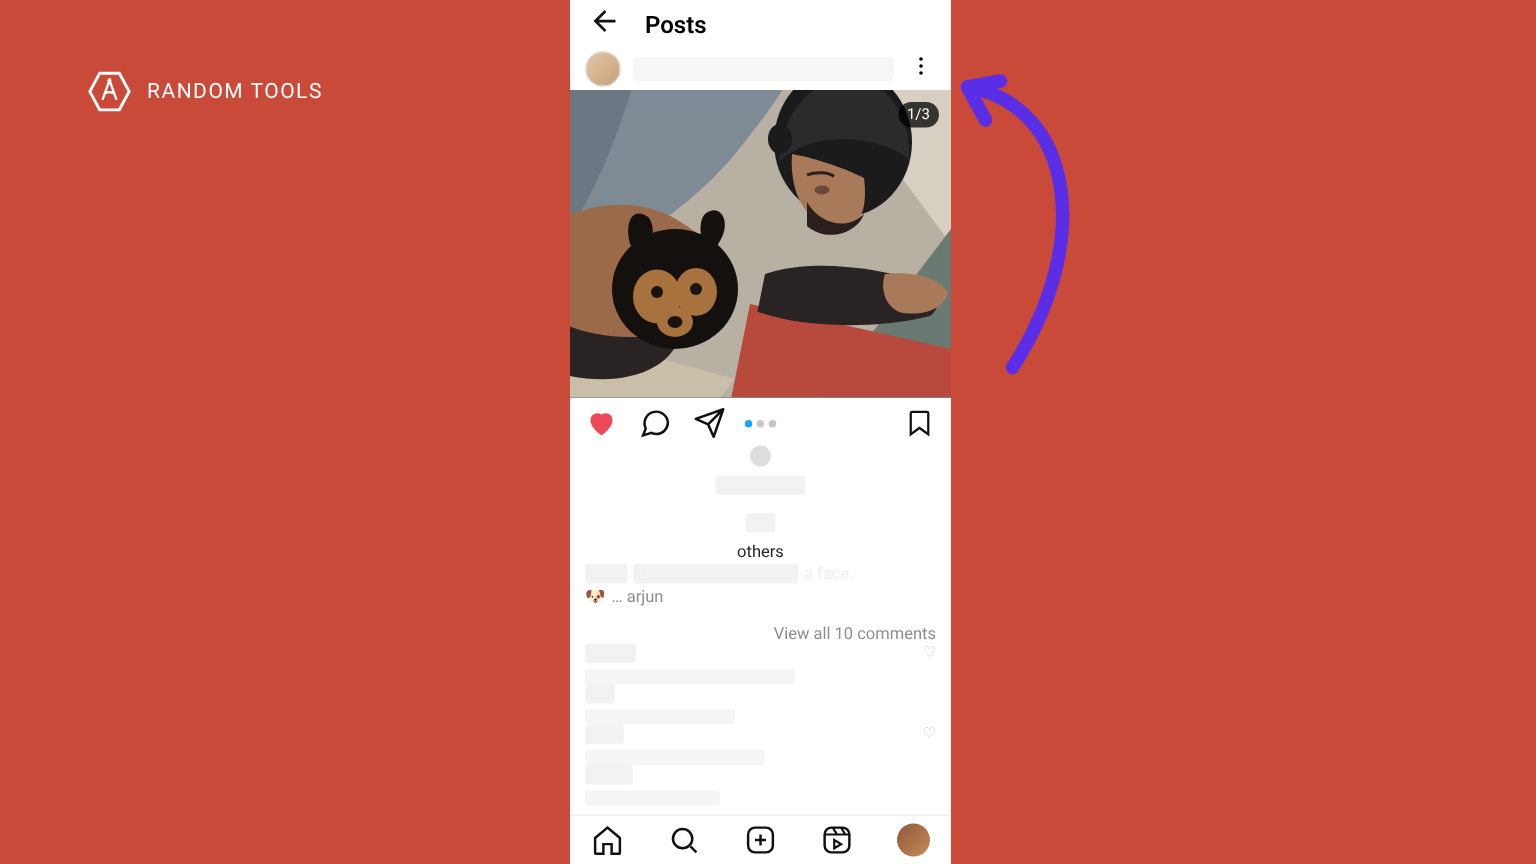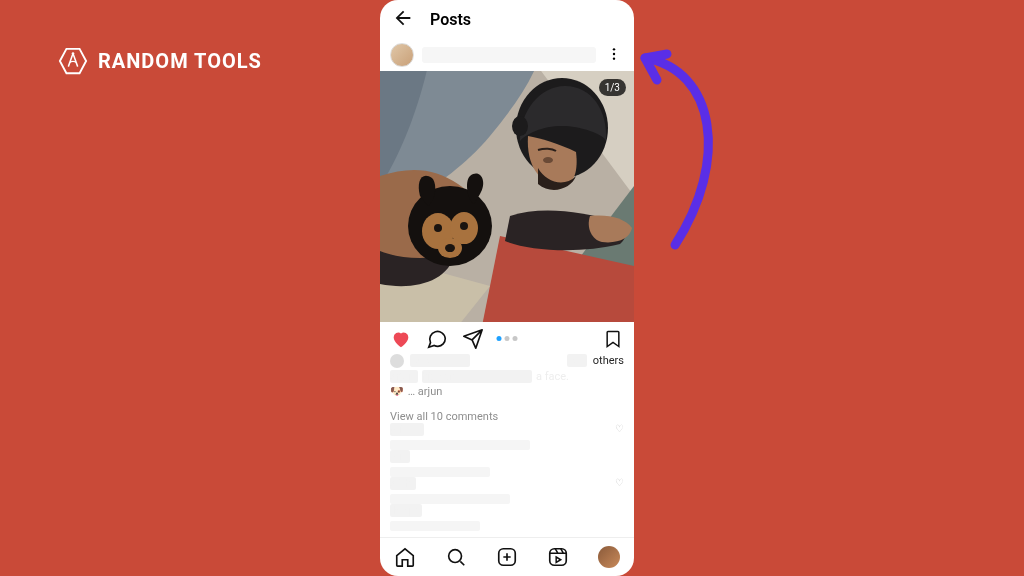--- a/index.html
+++ b/index.html
@@ -23,22 +23,22 @@
     color: #fff;
   }
   .brand-icon {
     width: 30px;
     height: 30px;
     display: flex;
     align-items: center;
     justify-content: center;
   }
   .brand-text {
-    font-size: 20px;
-    font-weight: 700;
+    font-size: 14px;
+    font-weight: 400;
     letter-spacing: 1px;
   }
 
   
   .arrow-annot {
     position: absolute;
     top: 40px;
     left: 625px;
     width: 110px;
     height: 220px;
@@ -47,21 +47,20 @@
   
   .phone {
     position: absolute;
     left: 380px;
     top: 0;
     width: 254px;
     height: 576px;
     background: #fff;
     display: flex;
     flex-direction: column;
-    border-radius: 18px;
   }
 
   .top-bar {
     height: 44px;
     display: flex;
     align-items: center;
     padding: 0 12px;
     gap: 16px;
   }
   .top-bar .back { font-size: 22px; line-height: 1; cursor: pointer; }
@@ -128,27 +127,27 @@
   }
   .dot { width: 5px; height: 5px; border-radius: 50%; background: #c7c7c7; }
   .dot.active { background: #1fa1ff; }
   .spacer { flex: 1; }
 
   .post-meta {
     padding: 2px 10px 6px 10px;
     font-size: 11px;
     color: #262626;
   }
-  .likes-row { display:flex; align-items:center; gap:6px; margin-bottom:2px;}
+  .likes-row { display:flex; align-items:center; gap:6px; margin-bottom:2px;flex-direction:column;}
   .likes-row .avatar-xs { width:14px; height:14px; border-radius:50%; background:#ddd;}
   .blur-chip { display:inline-block; background:#f2f2f2; color:#f2f2f2; border-radius:2px; }
   .caption-line { margin-bottom:2px; display:flex; gap:4px; align-items:center; flex-wrap:wrap;}
   .emoji { font-size:11px; }
   .more-link { color:#8e8e8e; }
-  .view-comments { color:#8e8e8e; margin-top:12px; }
+  .view-comments { color:#8e8e8e; margin-top:12px;text-align:right; }
   .comment-blur { height:10px; background:#f5f5f5; border-radius:2px; margin-top:4px; }
   .comment-heart { float:right; color:#c7c7c7; font-size:10px; }
 
   .bottom-nav {
     margin-top: auto;
     height: 44px;
     border-top: 1px solid #eee;
     display: flex;
     align-items: center;
     justify-content: space-around;

